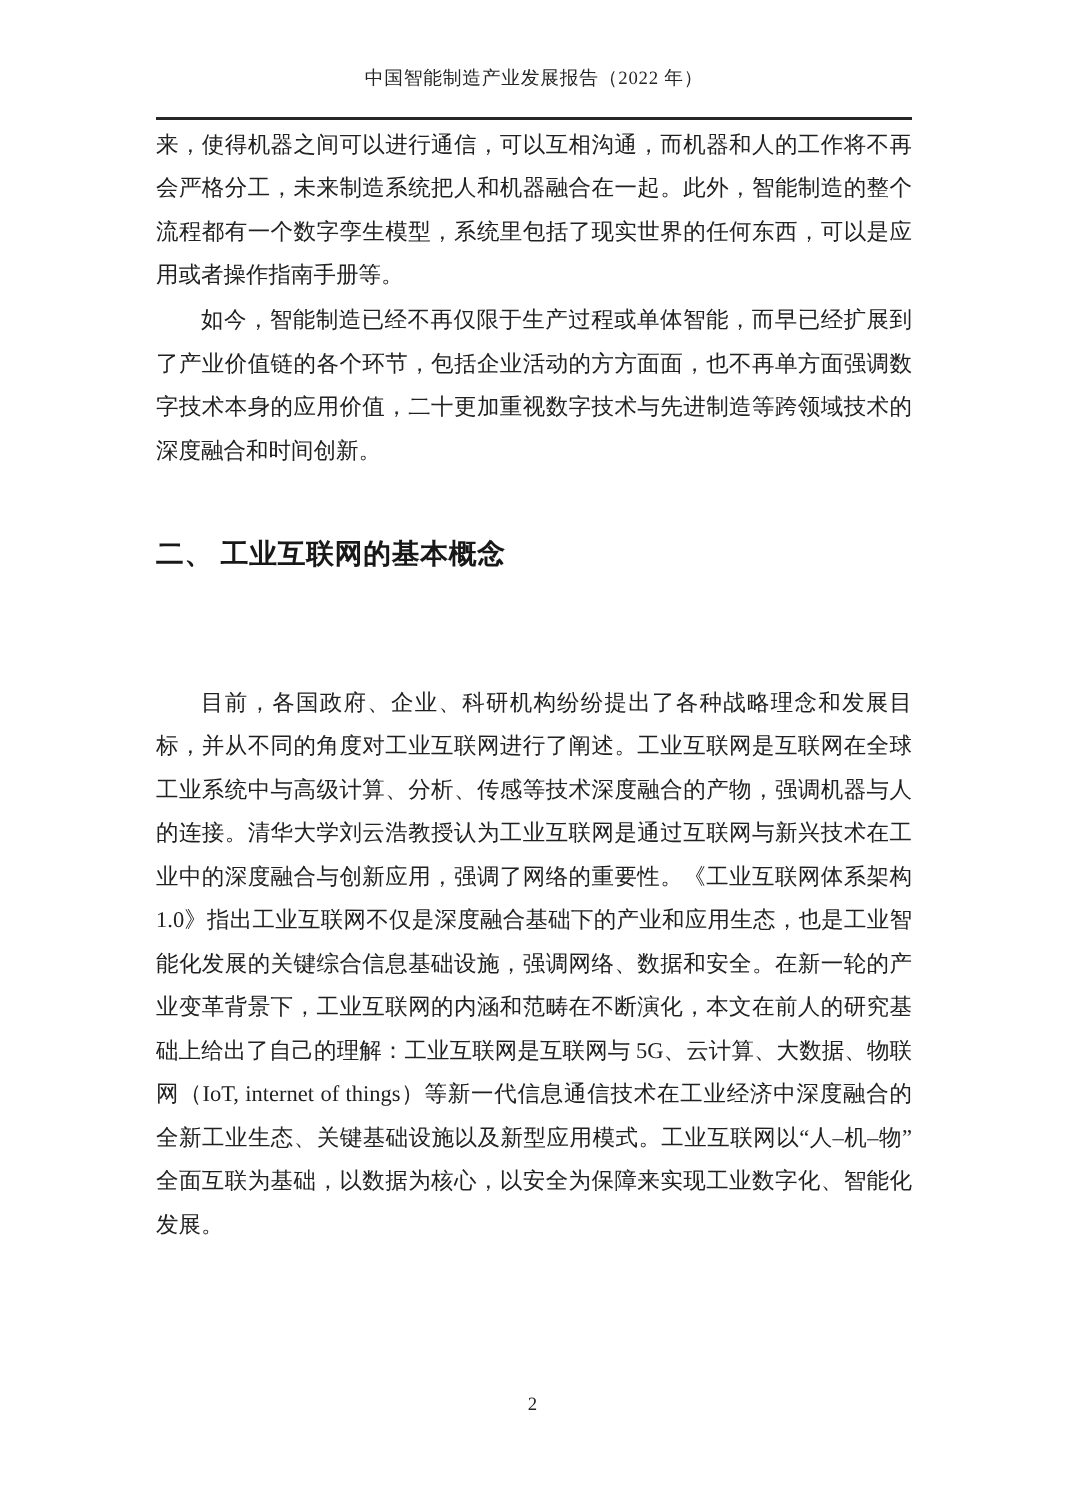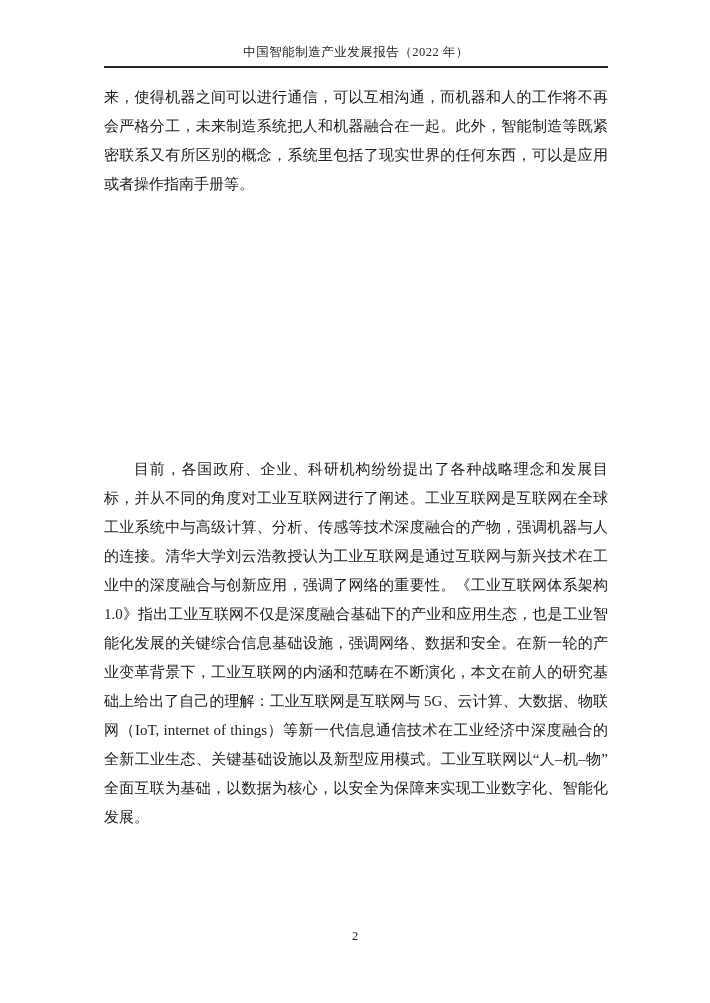--- a/index.html
+++ b/index.html
@@ -17,21 +17,21 @@
     overflow: hidden;
   }
   .page-header {
     position: absolute;
     left: 104px;
     top: 44px;
     width: 504px;
     text-align: center;
     font-size: 12.5px;
     letter-spacing: 0.5px;
-    padding-bottom: 5px;
+    padding-bottom: 17px;
     border-bottom: 2px solid #272727;
     color: #242424;
   }
   .body-text {
     position: absolute;
     left: 104px;
     width: 504px;
     font-size: 15px;
     line-height: 29px;
     text-align: justify;
@@ -79,23 +79,25 @@
 </style>
 </head>
 <body>
 
 <div class="page">
 
   <div class="page-header">
     <span>中国智能制造产业发展报告（2022 年）</span>
   </div>
 
-  <p class="body-text para-continuation">来，使得机器之间可以进行通信，可以互相沟通，而机器和人的工作将不再会严格分工，未来制造系统把人和机器融合在一起。此外，智能制造等既紧密联系又有所区别的概念，系统里包括了现实世界的任何东西，可以是应用或者操作指南手册等。</p>
+  <p class="body-text para-continuation">来，使得机器之间可以进行通信，可以互相沟通，而机器和人的工作将不再会严格分工，未来制造系统把人和机器融合在一起。此外，智能制造的整个流程都有一个数字孪生模型，系统里包括了现实世界的任何东西，可以是应用或者操作指南手册等。</p>
 
+  <p class="body-text para-indent para-2">如今，智能制造已经不再仅限于生产过程或单体智能，而早已经扩展到了产业价值链的各个环节，包括企业活动的方方面面，也不再单方面强调数字技术本身的应用价值，二十更加重视数字技术与先进制造等跨领域技术的深度融合和时间创新。</p>
 
+  <h2 class="heading-1">二、 工业互联网的基本概念</h2>
 
 
   <p class="body-text para-indent para-3">目前，各国政府、企业、科研机构纷纷提出了各种战略理念和发展目标，并从不同的角度对工业互联网进行了阐述。工业互联网是互联网在全球工业系统中与高级计算、分析、传感等技术深度融合的产物，强调机器与人的连接。清华大学刘云浩教授认为工业互联网是通过互联网与新兴技术在工业中的深度融合与创新应用，强调了网络的重要性。《工业互联网体系架构 1.0》指出工业互联网不仅是深度融合基础下的产业和应用生态，也是工业智能化发展的关键综合信息基础设施，强调网络、数据和安全。在新一轮的产业变革背景下，工业互联网的内涵和范畴在不断演化，本文在前人的研究基础上给出了自己的理解：工业互联网是互联网与 5G、云计算、大数据、物联网（IoT, internet of things）等新一代信息通信技术在工业经济中深度融合的全新工业生态、关键基础设施以及新型应用模式。工业互联网以“人–机–物”全面互联为基础，以数据为核心，以安全为保障来实现工业数字化、智能化发展。</p>
 
 
   <div class="page-footer">
     <span>2</span>
   </div>
 
 </div>

